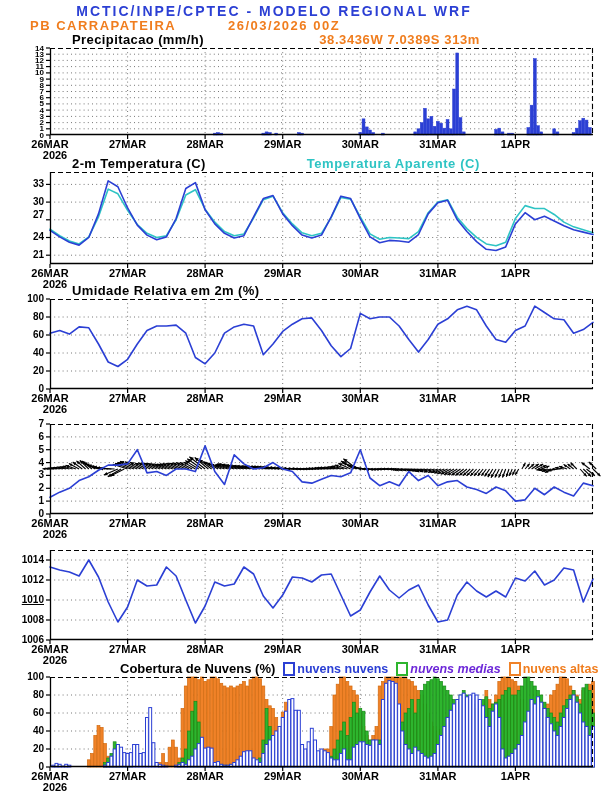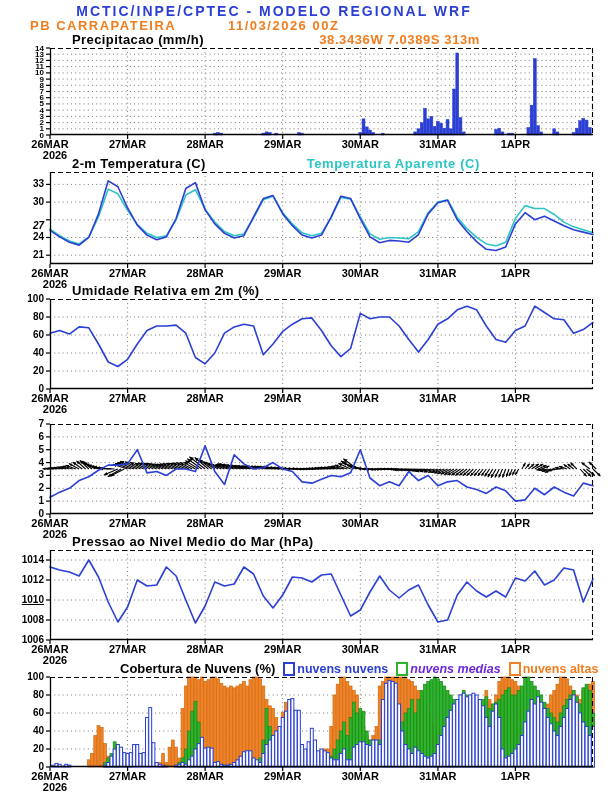--- a/index.html
+++ b/index.html
@@ -23,21 +23,21 @@
   .tickm{stroke:#000;stroke-width:1.2;}
   .legendrow{position:absolute;top:-16px;left:72px;display:flex;align-items:center;white-space:nowrap;font-size:12.5px;margin-left:48px;}
   .lgbox{display:inline-block;width:8px;height:10px;border:2px solid;background:#fff;margin:0 2px 0 8px;}
 </style>
 </head>
 <body>
 
 <div class="page">
   <div class="hdr1 c-blue">MCTIC/INPE/CPTEC - MODELO REGIONAL WRF</div>
   <div class="hdr2a c-orange">PB CARRAPATEIRA</div>
-  <div class="hdr2b c-orange">11/03/2026 00Z</div>
+  <div class="hdr2b c-orange">26/03/2026 00Z</div>
 
   <div class="panel" id="panel0" style="top:48px;height:87px;">
     <span class="ptitle">Precipitacao (mm/h)</span>
     <span class="prlabel c-orange">38.3436W 7.0389S 313m</span>
     <svg class="chart" id="chart0" width="543" height="87" viewBox="0 0 543 87">
         <line class="grid" x1="77.6" y1="0" x2="77.6" y2="87"></line>
         <line class="grid" x1="155.1" y1="0" x2="155.1" y2="87"></line>
         <line class="grid" x1="232.7" y1="0" x2="232.7" y2="87"></line>
         <line class="grid" x1="310.3" y1="0" x2="310.3" y2="87"></line>
         <line class="grid" x1="387.9" y1="0" x2="387.9" y2="87"></line>
@@ -185,21 +185,21 @@
         <line class="tickm" x1="0.0" y1="92" x2="0.0" y2="96"></line>
         <line class="tickm" x1="77.6" y1="92" x2="77.6" y2="96"></line>
         <line class="tickm" x1="155.1" y1="92" x2="155.1" y2="96"></line>
         <line class="tickm" x1="232.7" y1="92" x2="232.7" y2="96"></line>
         <line class="tickm" x1="310.3" y1="92" x2="310.3" y2="96"></line>
         <line class="tickm" x1="387.9" y1="92" x2="387.9" y2="96"></line>
         <line class="tickm" x1="465.4" y1="92" x2="465.4" y2="96"></line>
       </svg>
   <div class="ylab" style="top: 78.1538px;">21</div>
       <div class="ylab" style="top: 60.4615px;">24</div>
-      <div class="ylab" style="top: 49px; font-style: italic;">27</div>
+      <div class="ylab" style="top: 38px;">27</div>
       <div class="ylab" style="top: 25.0769px;">30</div>
       <div class="ylab" style="top: 7.38462px;">33</div>
       <div class="xlab" style="left: 50px; top: 95px;">26MAR</div>
       <div class="xlab" style="left: 127.571px; top: 95px;">27MAR</div>
       <div class="xlab" style="left: 205.143px; top: 95px;">28MAR</div>
       <div class="xlab" style="left: 282.714px; top: 95px;">29MAR</div>
       <div class="xlab" style="left: 360.286px; top: 95px;">30MAR</div>
       <div class="xlab" style="left: 437.857px; top: 95px;">31MAR</div>
       <div class="xlab" style="left: 515.429px; top: 95px;">1APR</div>
       <div class="yearlab" style="left: 55px; top: 106px;">2026</div>
@@ -642,21 +642,20 @@
       <div class="xlab" style="left: 127.571px; top: 93px;">27MAR</div>
       <div class="xlab" style="left: 205.143px; top: 93px;">28MAR</div>
       <div class="xlab" style="left: 282.714px; top: 93px;">29MAR</div>
       <div class="xlab" style="left: 360.286px; top: 93px;">30MAR</div>
       <div class="xlab" style="left: 437.857px; top: 93px;">31MAR</div>
       <div class="xlab" style="left: 515.429px; top: 93px;">1APR</div>
       <div class="yearlab" style="left: 55px; top: 104px;">2026</div>
     </div>
 
   <div class="panel" id="panel4" style="top:550px;height:90px;">
-    <span class="ptitle">Pressao ao Nivel Medio do Mar (hPa)</span>
     <svg class="chart" id="chart4" width="543" height="90" viewBox="0 0 543 90">
         <line class="grid" x1="77.6" y1="0" x2="77.6" y2="90"></line>
         <line class="grid" x1="155.1" y1="0" x2="155.1" y2="90"></line>
         <line class="grid" x1="232.7" y1="0" x2="232.7" y2="90"></line>
         <line class="grid" x1="310.3" y1="0" x2="310.3" y2="90"></line>
         <line class="grid" x1="387.9" y1="0" x2="387.9" y2="90"></line>
         <line class="grid" x1="465.4" y1="0" x2="465.4" y2="90"></line>
         <line class="grid" x1="0" y1="70.0" x2="543" y2="70.0"></line>
         <line class="grid" x1="0" y1="50.0" x2="543" y2="50.0"></line>
         <line class="grid" x1="0" y1="30.0" x2="543" y2="30.0"></line>

